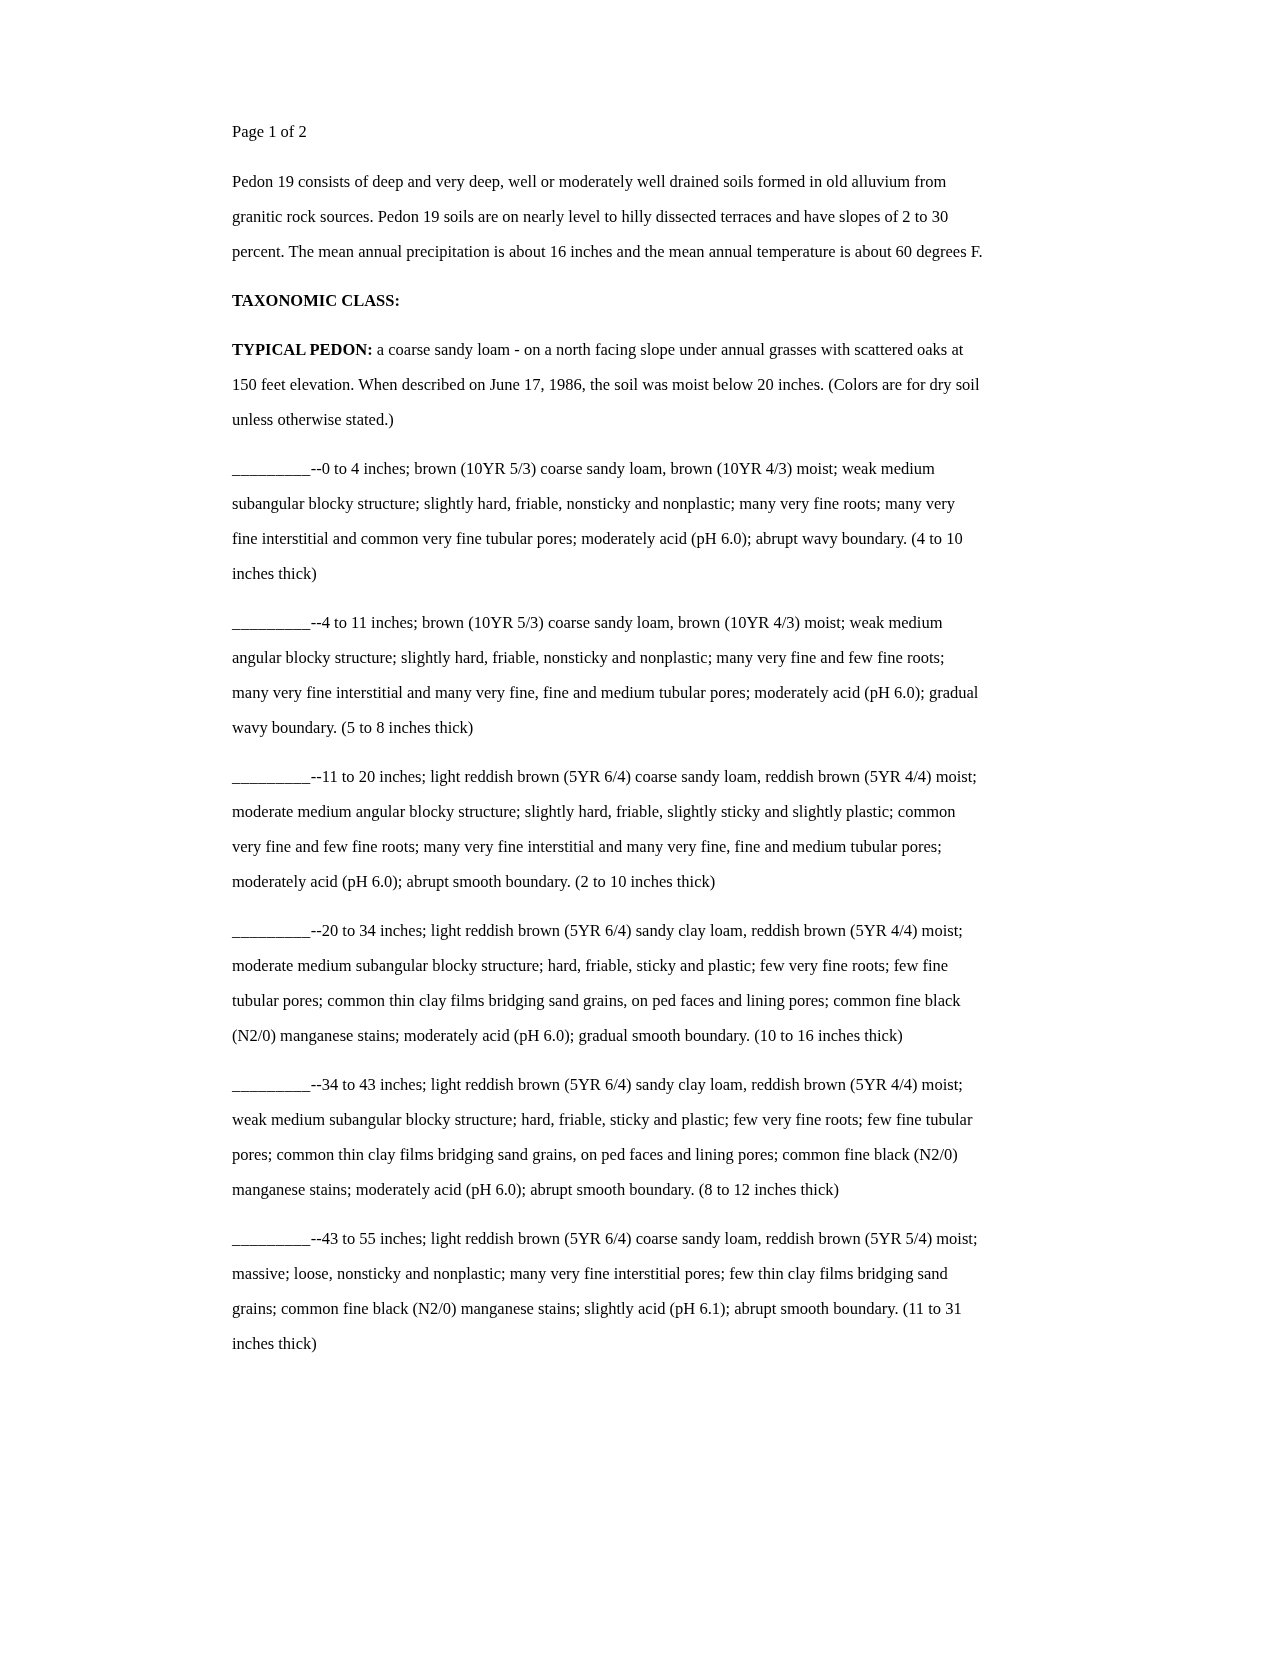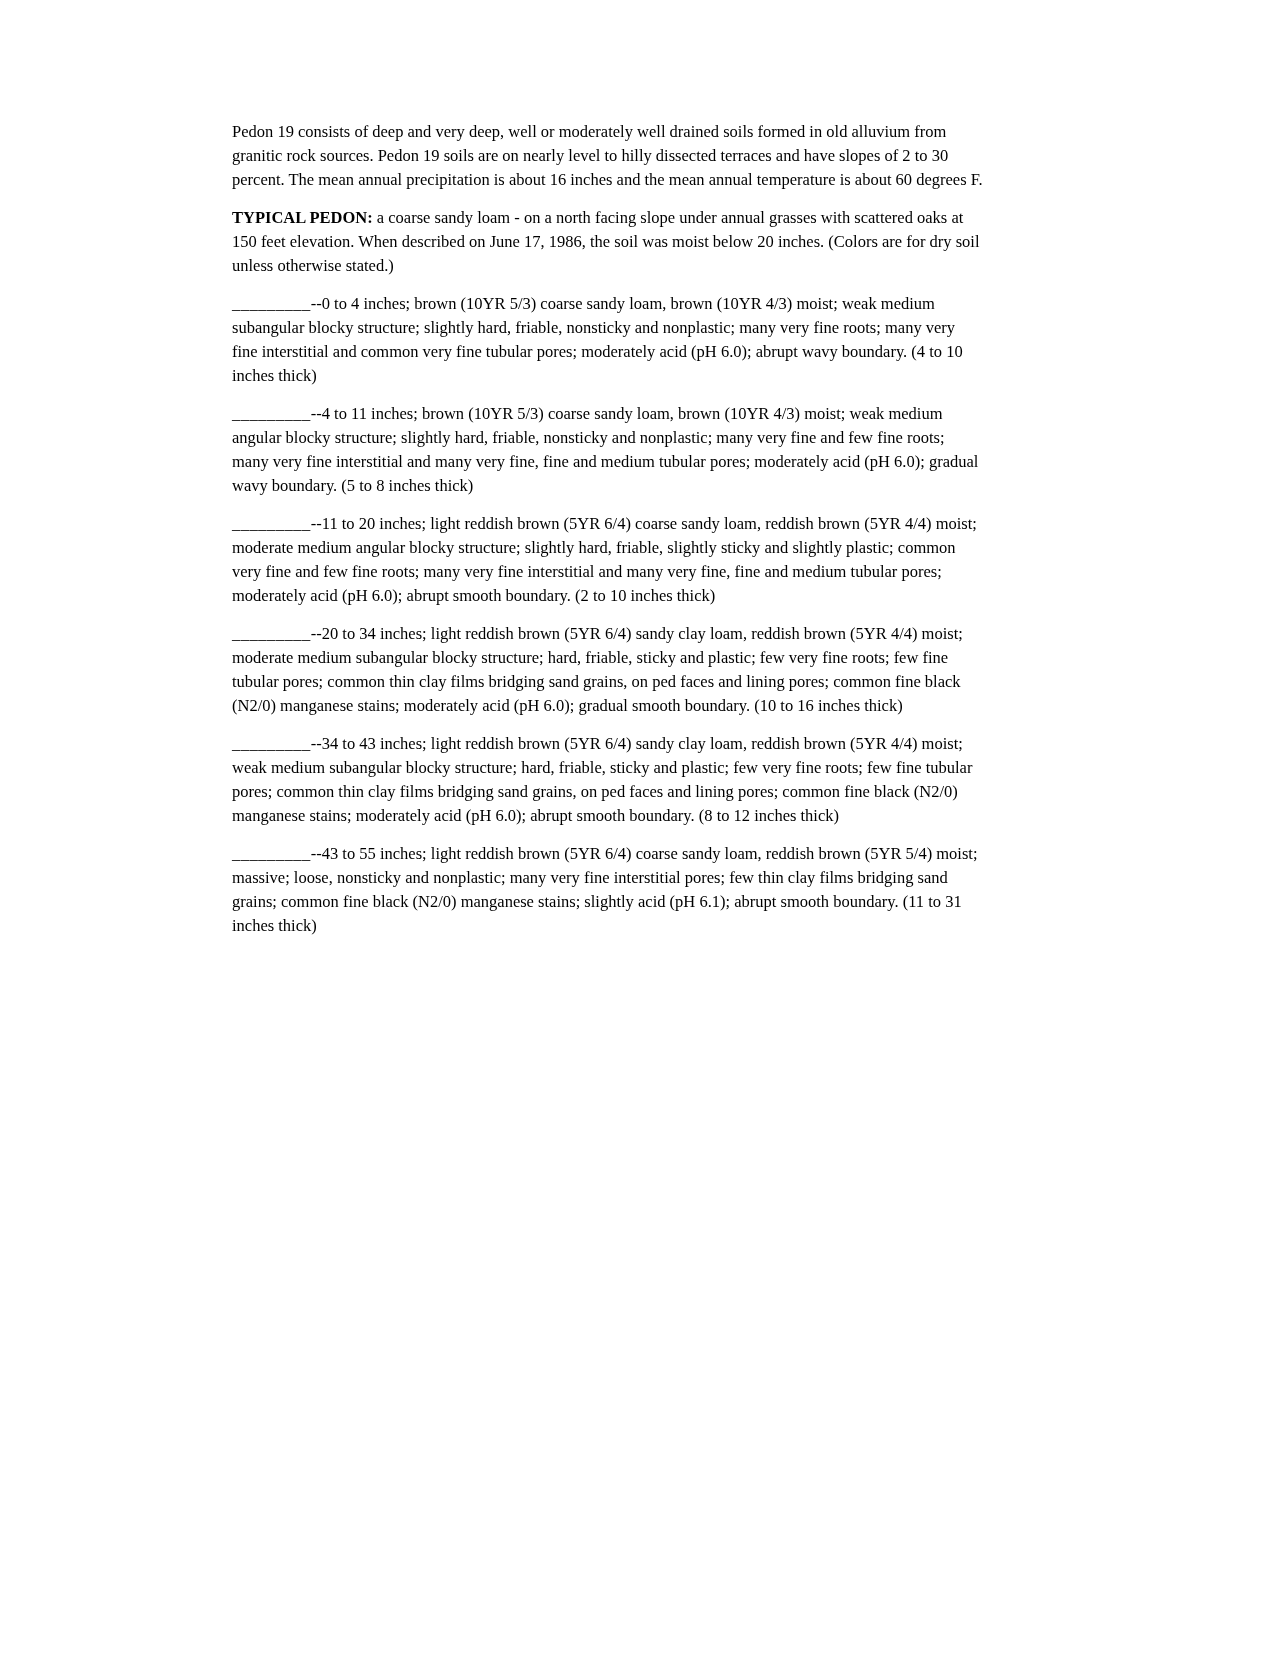--- a/index.html
+++ b/index.html
@@ -27,40 +27,42 @@
     margin: 0 0 20px 0;
   }
   h1.doc-title {
     font-size: 27px;
     line-height: 30px;
     font-weight: bold;
     margin: 0 0 19px 0;
   }
   p.body-par {
     font-size: 16.5px;
-    line-height: 24px;
+    line-height: 35px;
     margin: 0 0 14px 0;
     text-align: left;
   }
   p.body-par .bold-label {
     font-weight: bold;
   }
   .blank {
     letter-spacing: 0.5px;
   }
 </style>
 </head>
 <body>
 
 <div class="content">
 
+  <div class="page-indicator">Page 1 of 2</div>
 
 
   <p class="body-par">Pedon 19 consists of deep and very deep, well or moderately well drained soils formed in old alluvium from granitic rock sources. Pedon 19 soils are on nearly level to hilly dissected terraces and have slopes of 2 to 30 percent. The mean annual precipitation is about 16 inches and the mean annual temperature is about 60 degrees F.</p>
 
+  <p class="body-par"><span class="bold-label">TAXONOMIC CLASS:</span></p>
 
   <p class="body-par"><span class="bold-label">TYPICAL PEDON:</span><span> a coarse sandy loam - on a north facing slope under annual grasses with scattered oaks at 150 feet elevation. When described on June 17, 1986, the soil was moist below 20 inches. (Colors are for dry soil unless otherwise stated.)</span></p>
 
   <div id="horizons">
       <p class="body-par"><span class="blank">_________</span><span>--0 to 4 inches; brown (10YR 5/3) coarse sandy loam, brown (10YR 4/3) moist; weak medium subangular blocky structure; slightly hard, friable, nonsticky and nonplastic; many very fine roots; many very fine interstitial and common very fine tubular pores; moderately acid (pH 6.0); abrupt wavy boundary. (4 to 10 inches thick)</span></p>
       <p class="body-par"><span class="blank">_________</span><span>--4 to 11 inches; brown (10YR 5/3) coarse sandy loam, brown (10YR 4/3) moist; weak medium angular blocky structure; slightly hard, friable, nonsticky and nonplastic; many very fine and few fine roots; many very fine interstitial and many very fine, fine and medium tubular pores; moderately acid (pH 6.0); gradual wavy boundary. (5 to 8 inches thick)</span></p>
       <p class="body-par"><span class="blank">_________</span><span>--11 to 20 inches; light reddish brown (5YR 6/4) coarse sandy loam, reddish brown (5YR 4/4) moist; moderate medium angular blocky structure; slightly hard, friable, slightly sticky and slightly plastic; common very fine and few fine roots; many very fine interstitial and many very fine, fine and medium tubular pores; moderately acid (pH 6.0); abrupt smooth boundary. (2 to 10 inches thick)</span></p>
       <p class="body-par"><span class="blank">_________</span><span>--20 to 34 inches; light reddish brown (5YR 6/4) sandy clay loam, reddish brown (5YR 4/4) moist; moderate medium subangular blocky structure; hard, friable, sticky and plastic; few very fine roots; few fine tubular pores; common thin clay films bridging sand grains, on ped faces and lining pores; common fine black (N2/0) manganese stains; moderately acid (pH 6.0); gradual smooth boundary. (10 to 16 inches thick)</span></p>
       <p class="body-par"><span class="blank">_________</span><span>--34 to 43 inches; light reddish brown (5YR 6/4) sandy clay loam, reddish brown (5YR 4/4) moist; weak medium subangular blocky structure; hard, friable, sticky and plastic; few very fine roots; few fine tubular pores; common thin clay films bridging sand grains, on ped faces and lining pores; common fine black (N2/0) manganese stains; moderately acid (pH 6.0); abrupt smooth boundary. (8 to 12 inches thick)</span></p>
       <p class="body-par"><span class="blank">_________</span><span>--43 to 55 inches; light reddish brown (5YR 6/4) coarse sandy loam, reddish brown (5YR 5/4) moist; massive; loose, nonsticky and nonplastic; many very fine interstitial pores; few thin clay films bridging sand grains; common fine black (N2/0) manganese stains; slightly acid (pH 6.1); abrupt smooth boundary. (11 to 31 inches thick)</span></p>

